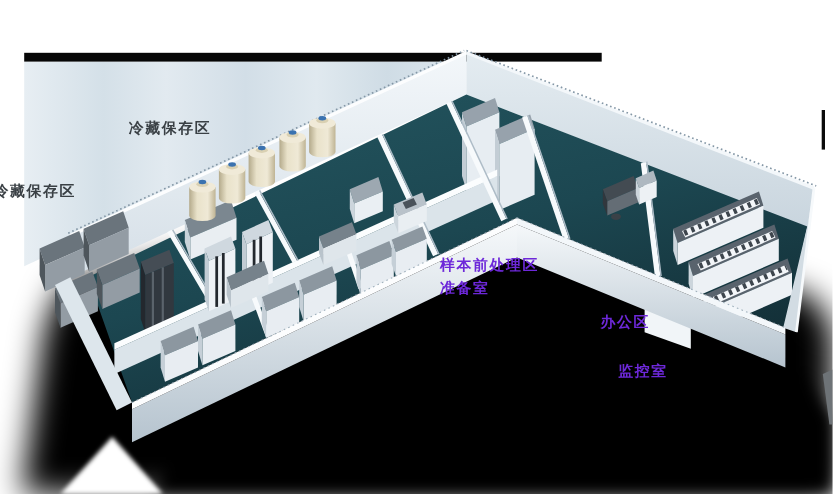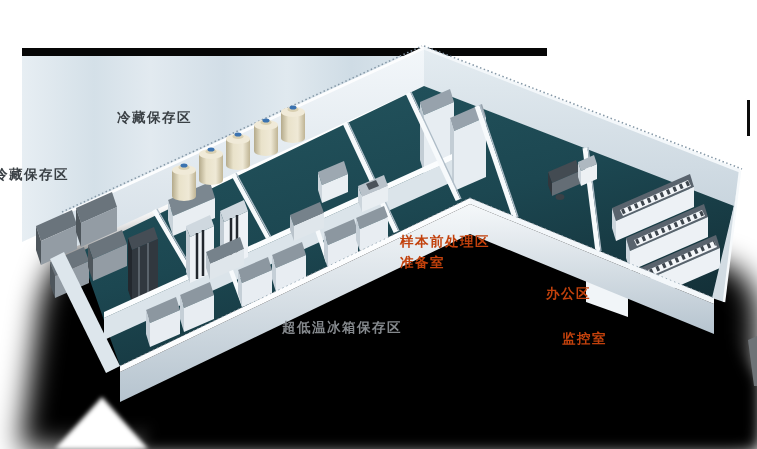--- a/index.html
+++ b/index.html
@@ -6,21 +6,21 @@
   #stage{
     position:relative;width:757px;height:449px;overflow:hidden;background:#ffffff;
     font-family:"DejaVu Sans","Liberation Sans",sans-serif;
   }
   #render{position:absolute;left:0;top:0;}
   .lbl{
     position:absolute;font-weight:bold;font-size:13.5px;line-height:1;
     letter-spacing:1.5px;white-space:nowrap;
   }
   .lbl-dark{color:#3a4045;}
-  .lbl-light{color:#c2410c;}
+  .lbl-light{color:#6d28d9;}
   .lbl-dim{color:#85898d;}
   .lbl-proteomics{left:220px;top:57px;}
   .lbl-nitrogen{left:117px;top:111px;}
   .lbl-cold{left:-6px;top:168px;}
   .lbl-molbio{left:632px;top:110px;}
   .lbl-sample{left:400px;top:235px;}
   .lbl-prep{left:400px;top:256px;}
   .lbl-office{left:546px;top:287px;}
   .lbl-monitor{left:562px;top:308px;margin-top:24px;}
   .lbl-ult{left:282px;top:321px;}
@@ -291,15 +291,14 @@
 
   </g>
 </svg>
 
 <div class="lbl lbl-dark lbl-nitrogen">冷藏保存区</div>
 <div class="lbl lbl-dark lbl-cold">冷藏保存区</div>
 <div class="lbl lbl-light lbl-sample">样本前处理区</div>
 <div class="lbl lbl-light lbl-prep">准备室</div>
 <div class="lbl lbl-light lbl-office">办公区</div>
 <div class="lbl lbl-light lbl-monitor">监控室</div>
-<div class="lbl lbl-dim lbl-ult">超低温冰箱保存区</div>
 
 </div>
 
 </body></html>

